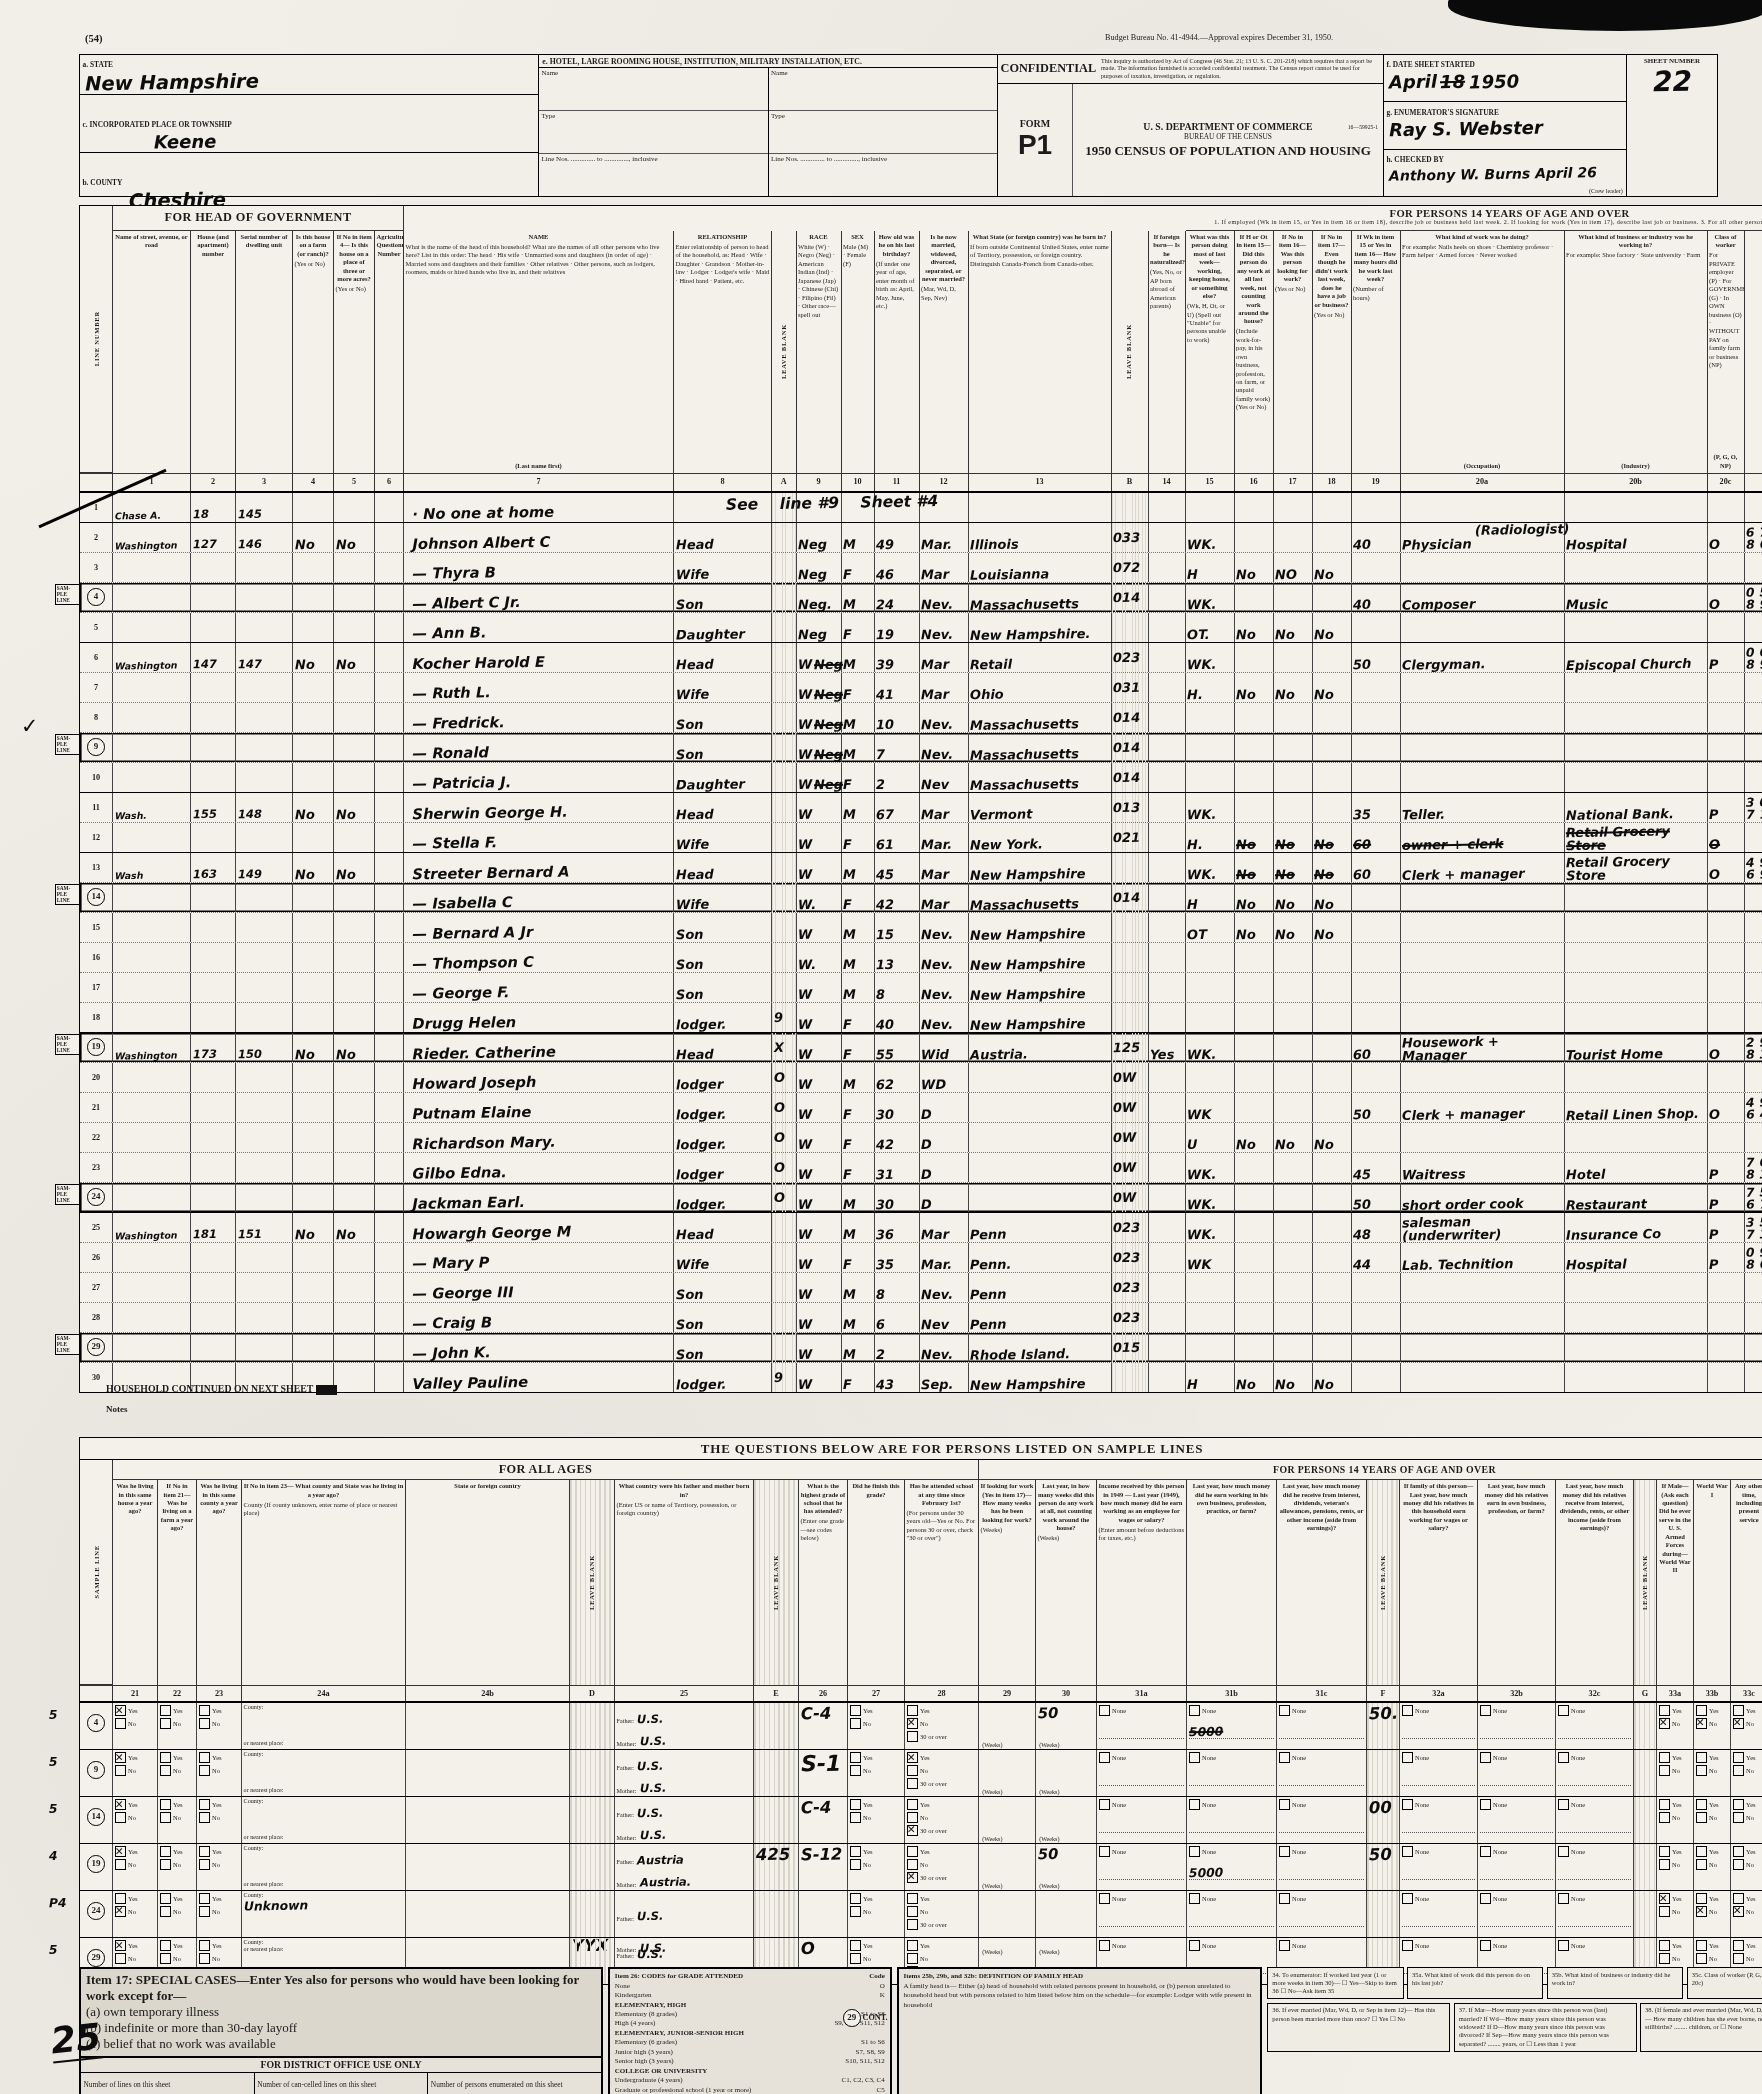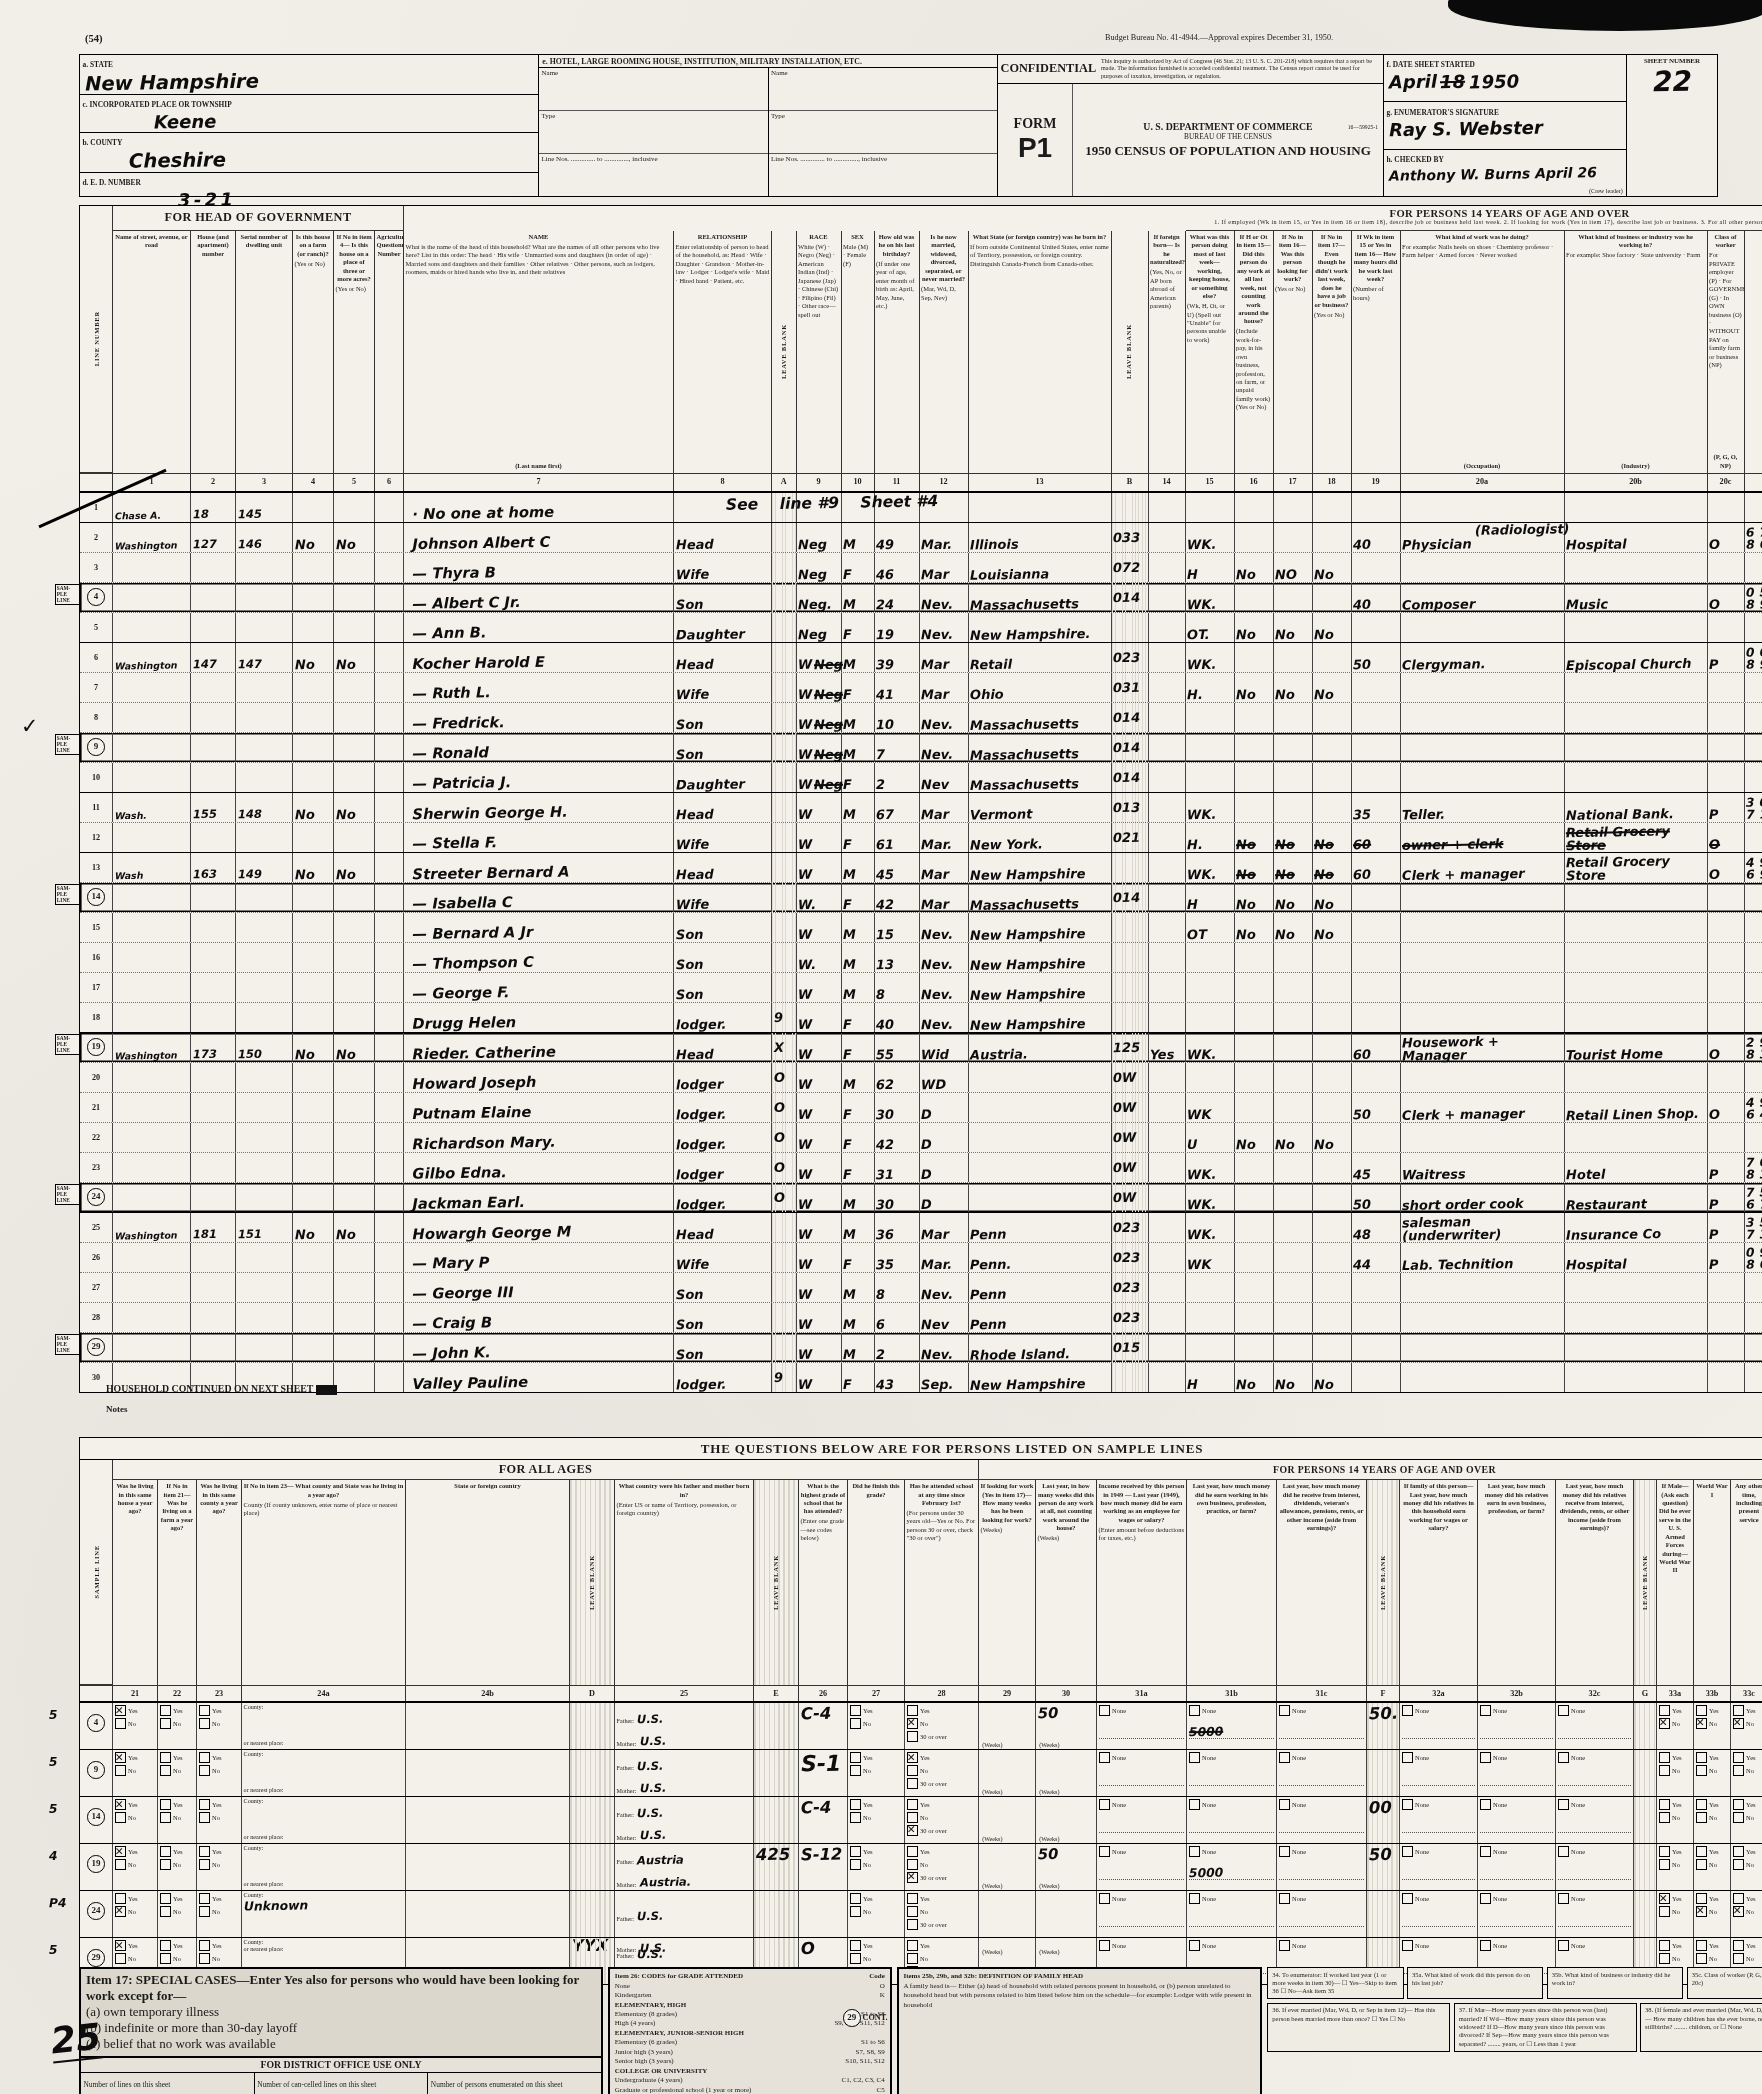--- a/index.html
+++ b/index.html
@@ -13,36 +13,36 @@
   .tiny{font-size:6.1px;line-height:1.25;}
   .sm{font-size:7.4px;line-height:1.25;}
   .b{font-weight:bold;}
   
   #corner{position:absolute;left:85px;top:33px;font-size:10.6px;font-weight:bold;}
   #budget{position:absolute;left:1105px;top:33px;font-size:8.2px;}
   #hdr{position:absolute;left:79px;top:54px;width:1637px;height:141px;display:flex;border:1.6px solid #000;background:#f2efe8;}
   .hbox{border-right:1.6px solid #000;position:relative;}
   .hlabel{font-size:7.4px;font-weight:bold;padding:1.6px 2.5px 0 2.5px;}
   .hval{padding:0 4.9px;}
-  #hdr-left{width:458px;display:flex;flex-direction:column;}
+  #hdr-left{width:458px;display:flex;flex-direction:column;gap:20px;}
   #hdr-left > div{flex:1;border-bottom:0.8px solid #000;}
   #hdr-left > div:last-child{border-bottom:none;}
   #hdr-hotel{width:458px;display:flex;flex-direction:column;}
   #hotel-title{font-size:7.8px;font-weight:bold;border-bottom:0.8px solid #000;padding:1.6px 3.3px;}
   #hotel-cols{flex:1;display:flex;}
   .hotel-col{flex:1;display:flex;flex-direction:column;border-right:0.8px solid #000;}
   .hotel-col:last-child{border-right:none;}
   .hotel-col > div{flex:1;border-bottom:0.8px solid #555;font-size:7px;padding:0.8px 2.5px;}
   .hotel-col > div:last-child{border-bottom:none;}
   #hdr-mid{width:385px;display:flex;flex-direction:column;}
   #conf{display:flex;border-bottom:0.8px solid #000;padding:2.5px;}
   #conf .b{font-size:12.3px;margin-right:4.9px;align-self:center;}
   #formrow{flex:1;display:flex;align-items:center;}
   #formbox{width:74px;text-align:center;border-right:0.8px solid #555;align-self:stretch;display:flex;flex-direction:column;justify-content:center;}
-  #formbox .fl{font-size:14px;font-weight:bold;}
+  #formbox .fl{font-size:10px;font-weight:bold;}
   #formbox .fv{font-size:28px;font-weight:bold;font-family:"Liberation Sans",sans-serif;}
   #deptbox{flex:1;text-align:center;}
   #deptbox .d1{font-size:9.8px;font-weight:bold;}
   #deptbox .d2{font-size:7.4px;}
   #deptbox .d3{font-size:13px;font-weight:bold;margin-top:2.5px;}
   #smallprint{position:absolute;right:4.9px;top:69px;font-size:5.7px;}
   #hdr-right{width:245px;display:flex;flex-direction:column;}
   #hdr-right > div{flex:1;border-bottom:0.8px solid #000;position:relative;}
   #hdr-right > div:last-child{border-bottom:none;}
   #hdr-sheet{width:90px;text-align:center;border-right:none;}

